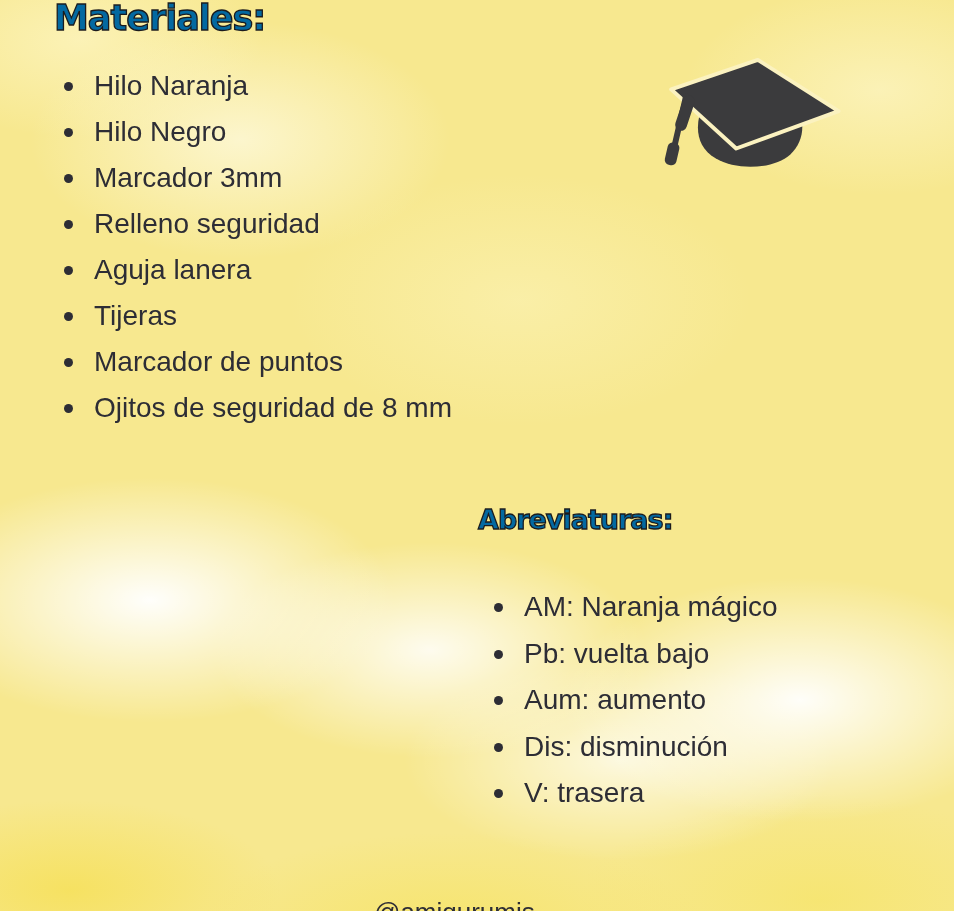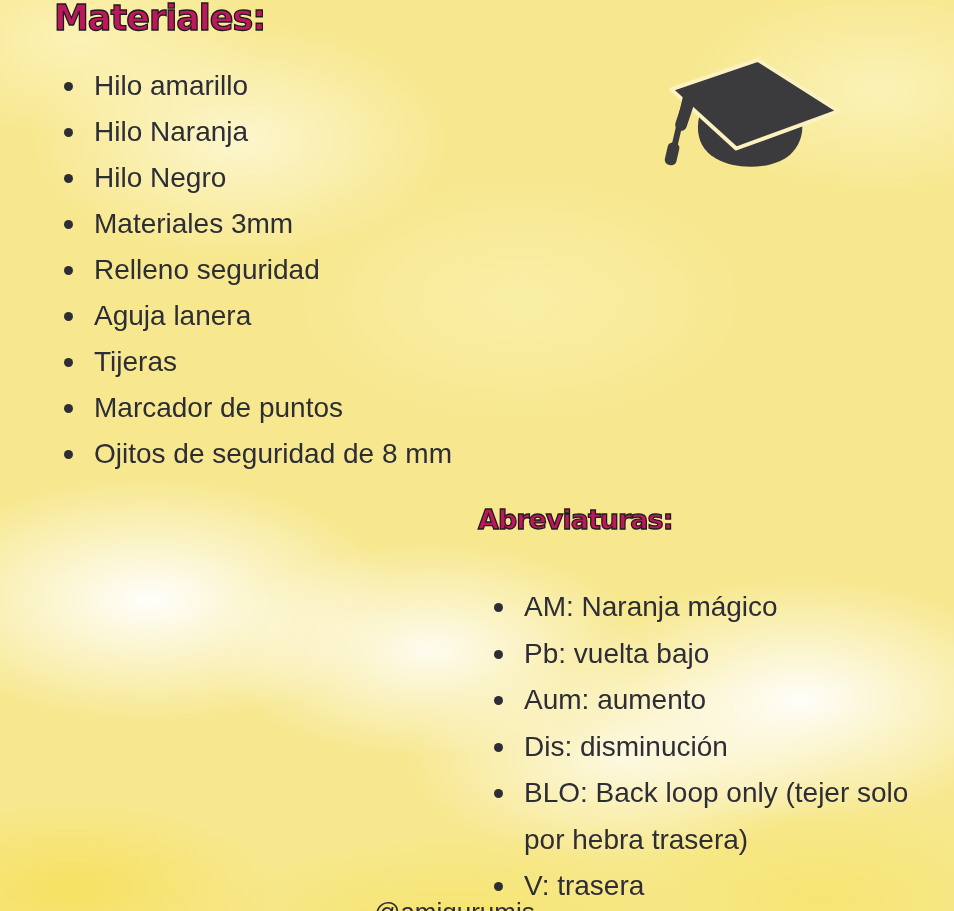--- a/index.html
+++ b/index.html
@@ -24,21 +24,21 @@
       
       radial-gradient(ellipse 280px 120px at 70px 890px, rgba(246,225,95,0.95), rgba(246,225,95,0) 75%),
       radial-gradient(ellipse 340px 130px at 450px 930px, rgba(246,228,105,0.9), rgba(246,228,105,0) 75%),
       radial-gradient(ellipse 320px 140px at 820px 900px, rgba(246,229,110,0.85), rgba(246,229,110,0) 75%);
   }
 
   .heading {
     position: absolute;
     font-family: "DejaVu Sans", sans-serif;
     font-weight: bold;
-    color: #be185d;
+    color: #0369a1;
     -webkit-text-stroke: 1.3px #1b1b1d;
     letter-spacing: -1px;
     line-height: 1;
     white-space: nowrap;
   }
 
   #materials-title   { left: 54px;  top: 1px;   font-size: 35px; }
   #abbreviations-title { left: 478px; top: 506px; font-size: 27px; }
 
   ul.bullet-list { list-style: none; position: absolute; }
@@ -84,33 +84,29 @@
   }
 </style>
 </head>
 <body>
 
 <h1 class="heading" id="materials-title">Materiales:</h1>
 
 <ul class="bullet-list" id="materials-list">
   <li>
     <span class="dot"></span>
-    <span>Hilo amarillo</span>
-  </li>
-  <li>
-    <span class="dot"></span>
     <span>Hilo Naranja</span>
   </li>
   <li>
     <span class="dot"></span>
     <span>Hilo Negro</span>
   </li>
   <li>
     <span class="dot"></span>
-    <span>Materiales 3mm</span>
+    <span>Marcador 3mm</span>
   </li>
   <li>
     <span class="dot"></span>
     <span>Relleno seguridad</span>
   </li>
   <li>
     <span class="dot"></span>
     <span>Aguja lanera</span>
   </li>
   <li>
@@ -152,23 +148,19 @@
     <span>Pb: vuelta bajo</span>
   </li>
   <li>
     <span class="dot"></span>
     <span>Aum: aumento</span>
   </li>
   <li>
     <span class="dot"></span>
     <span>Dis: disminución</span>
   </li>
-  <li class="wrap">
-    <span class="dot"></span>
-    <span>BLO: Back loop only (tejer solo por hebra trasera)</span>
-  </li>
   <li>
     <span class="dot"></span>
     <span>V: trasera</span>
   </li>
 </ul>
 
 <div id="watermark">@amigurumis</div>
 
 </body></html>

